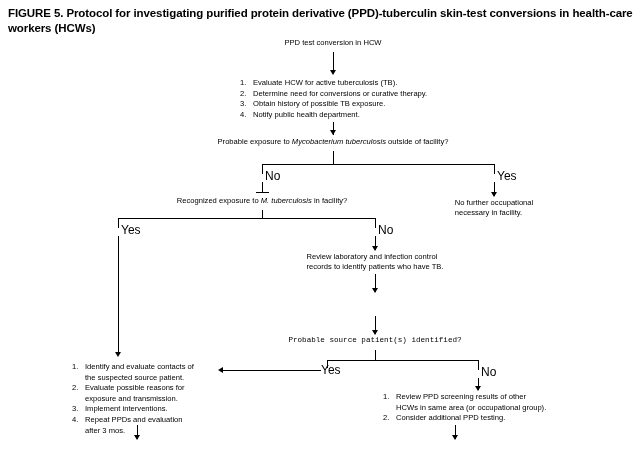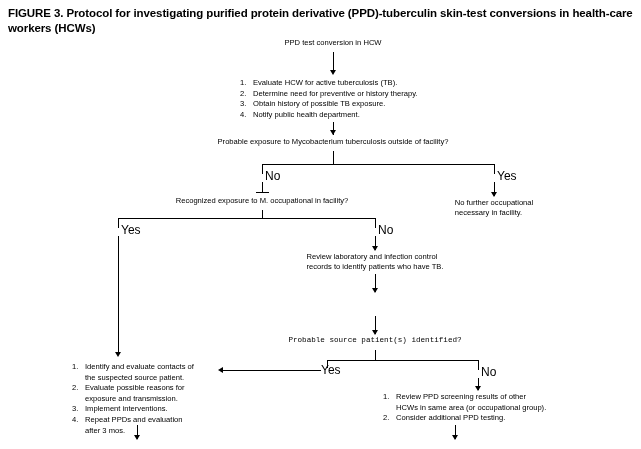--- a/index.html
+++ b/index.html
@@ -35,20 +35,21 @@
   .node {
     position: absolute;
     font-size: 7.6px;
     line-height: 9.5px;
     white-space: nowrap;
   }
   .node.center {
     transform: translateX(-50%);
   }
   .ital {
+    font-style: italic;
   }
 
   
   .olist {
     position: absolute;
     font-size: 7.6px;
     line-height: 10.6px;
   }
   .olist .row {
     display: flex;
@@ -106,35 +107,35 @@
     font-size: 12px;
     line-height: 9px;
     white-space: nowrap;
   }
 </style>
 </head>
 <body>
 
 <div id="page">
 
-  <div class="fig-title">FIGURE 3. Protocol for investigating purified protein derivative (PPD)-tuberculin skin-test conversions in health-care workers (HCWs)</div>
+  <div class="fig-title">FIGURE 5. Protocol for investigating purified protein derivative (PPD)-tuberculin skin-test conversions in health-care workers (HCWs)</div>
 
   <div class="node center" style="left:333px; top:38px;">PPD test conversion in HCW</div>
 
   <div class="vline" style="left:333px; top:52px; height:20px;"></div>
   <div class="arr-down" style="left:330px; top:70px;"></div>
 
   <div class="olist" style="left:240px; top:78px; width:240px;">
     <div class="row">
       <span class="num">1.</span>
       <span class="txt">Evaluate HCW for active tuberculosis (TB).</span>
     </div>
     <div class="row">
       <span class="num">2.</span>
-      <span class="txt">Determine need for preventive or history therapy.</span>
+      <span class="txt">Determine need for conversions or curative therapy.</span>
     </div>
     <div class="row">
       <span class="num">3.</span>
       <span class="txt">Obtain history of possible TB exposure.</span>
     </div>
     <div class="row">
       <span class="num">4.</span>
       <span class="txt">Notify public health department.</span>
     </div>
   </div>
@@ -159,21 +160,21 @@
 
   <div class="vline" style="left:494px; top:182px; height:14px;"></div>
   <div class="arr-down" style="left:491px; top:192px;"></div>
 
   <div class="node center" style="left:494px; top:198px; line-height:10px;">
     <div>No further occupational</div>
     <div>necessary in facility.</div>
   </div>
 
   <div class="node center" style="left:262px; top:196px;">
-    <span>Recognized exposure to </span><span class="ital">M. occupational</span><span> in facility?</span>
+    <span>Recognized exposure to </span><span class="ital">M. tuberculosis</span><span> in facility?</span>
   </div>
 
   <div class="vline" style="left:262px; top:210px; height:9px;"></div>
   <div class="hline" style="left:118px; top:218px; width:258px;"></div>
   <div class="vline" style="left:118px; top:218px; height:10px;"></div>
   <div class="vline" style="left:375px; top:218px; height:10px;"></div>
 
   <div class="branch-label" style="left:121px; top:226px;">Yes</div>
   <div class="branch-label" style="left:378px; top:226px;">No</div>
 

